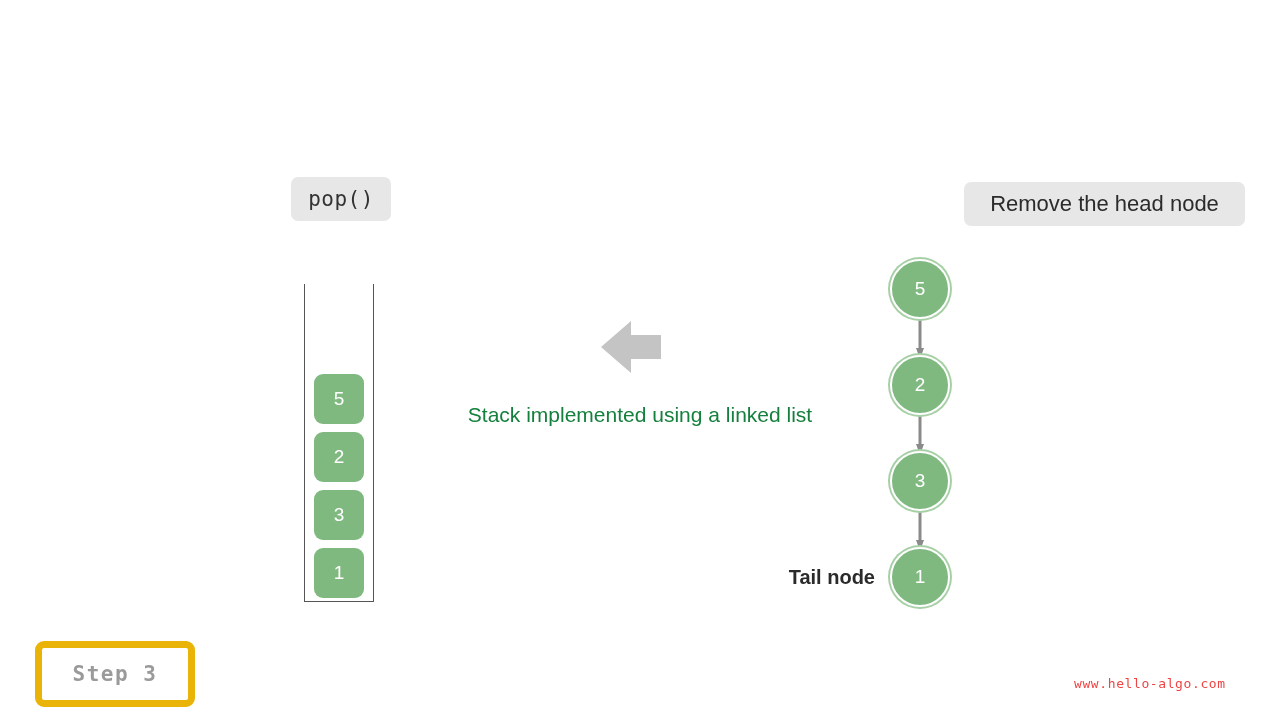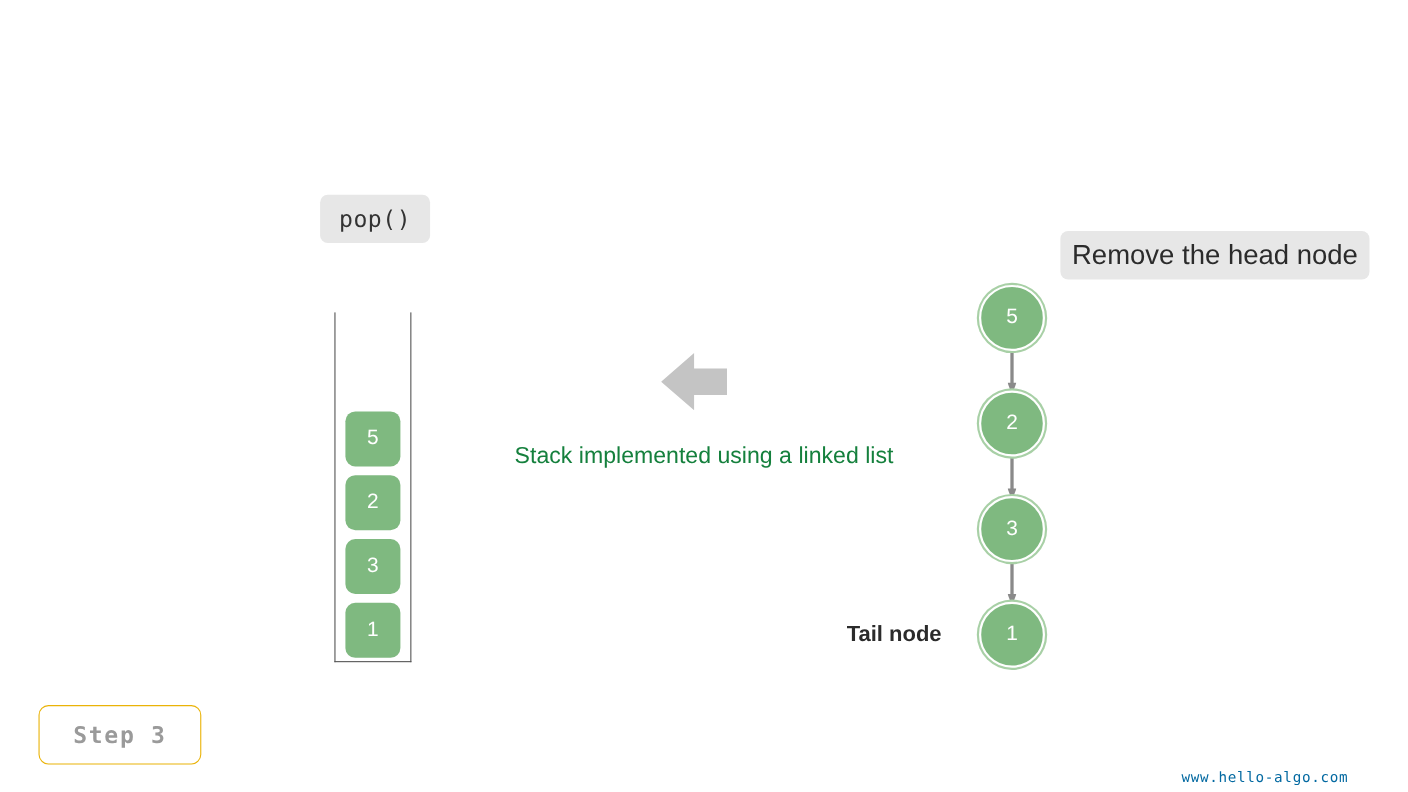--- a/index.html
+++ b/index.html
@@ -43,55 +43,53 @@
     position: absolute;
     left: 964px;
     top: 182px;
     width: 281px;
     height: 44px;
     background: #e7e7e7;
     border-radius: 7px;
     display: flex;
     align-items: center;
     justify-content: center;
-    font-size: 25px;
+    font-size: 22px;
     color: #2b2b2b;
-    margin-top: 28px;
   }
 
   
   .step-badge {
     position: absolute;
     left: 35px;
     top: 641px;
     width: 146px;
     height: 52px;
     background: #ffffff;
-    border: 1px solid #eab308;
+    border: 7px solid #eab308;
     border-radius: 9px;
     display: flex;
     align-items: center;
     justify-content: center;
     font-family: "DejaVu Sans Mono", "Liberation Mono", monospace;
     font-size: 21px;
     font-weight: bold;
     color: #9a9a9a;
     letter-spacing: 1.5px;
   }
 
   
   .watermark {
     position: absolute;
     left: 1074px;
     top: 676px;
     font-family: "DejaVu Sans Mono", "Liberation Mono", monospace;
     font-size: 13px;
-    color: #0369a1;
+    color: #ef4444;
     letter-spacing: 0.6px;
-    margin-top: 24px;
   }
 
   
   .caption {
     position: absolute;
     left: 0;
     top: 403px;
     width: 1280px;
     text-align: center;
     font-size: 21px;
@@ -204,21 +202,21 @@
     color: #2b2b2b;
     text-align: right;
     white-space: nowrap;
   }
   .label-head {
     left: 640px;
     top: 278px;
     width: 235px;
   }
   .label-tail {
-    left: 621px;
+    left: 640px;
     top: 566px;
     width: 235px;
   }
 </style>
 </head>
 <body>
 
 <div class="stage">
 
   <div class="op-badge">pop()</div>

